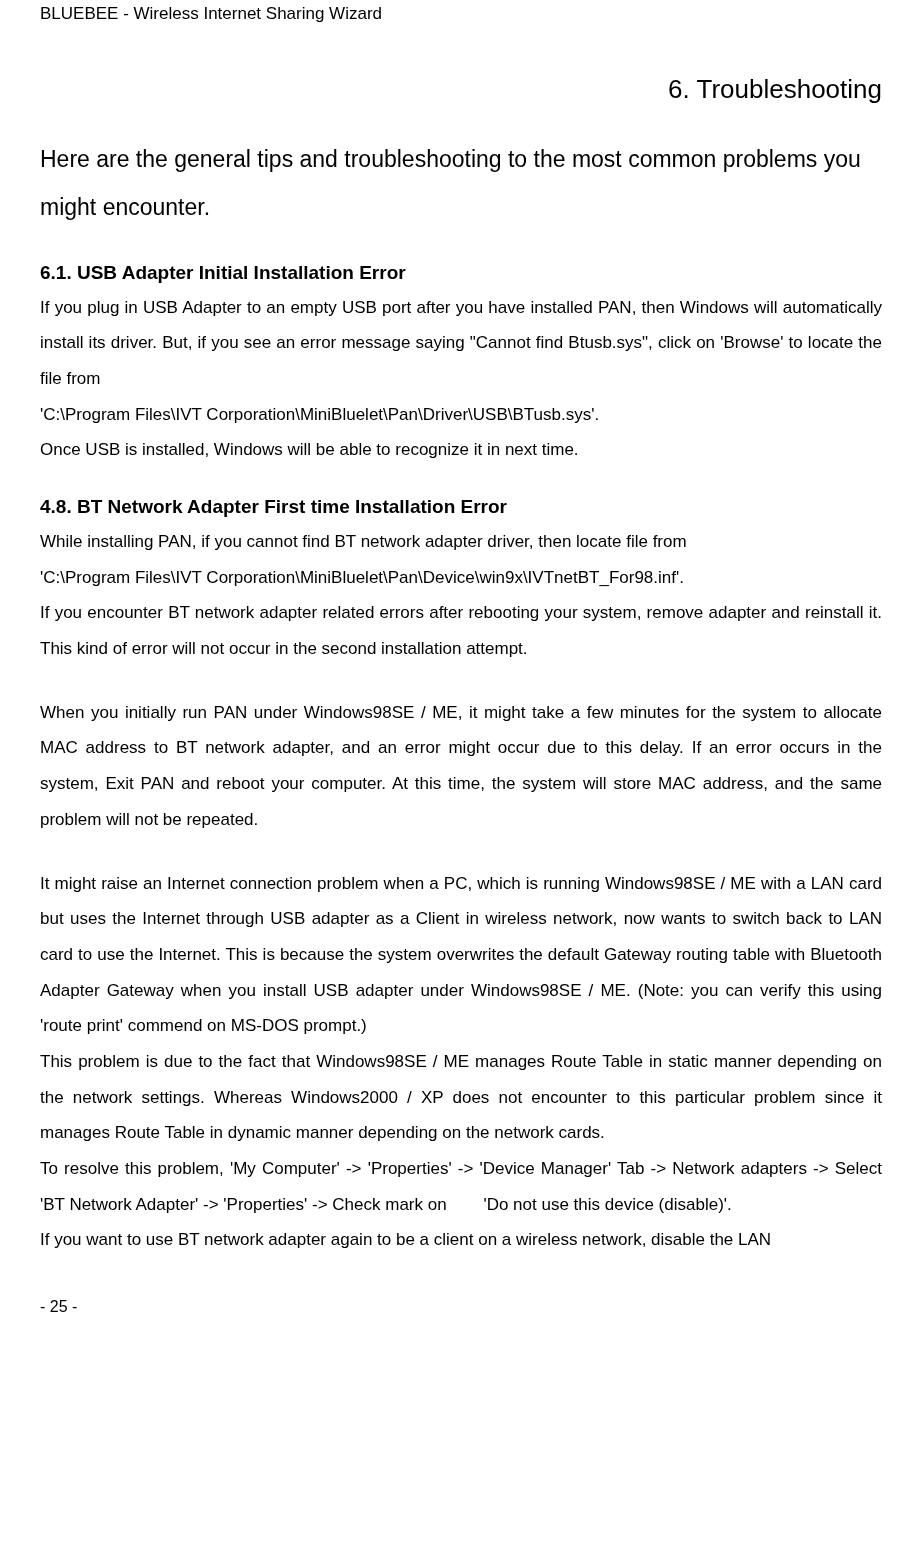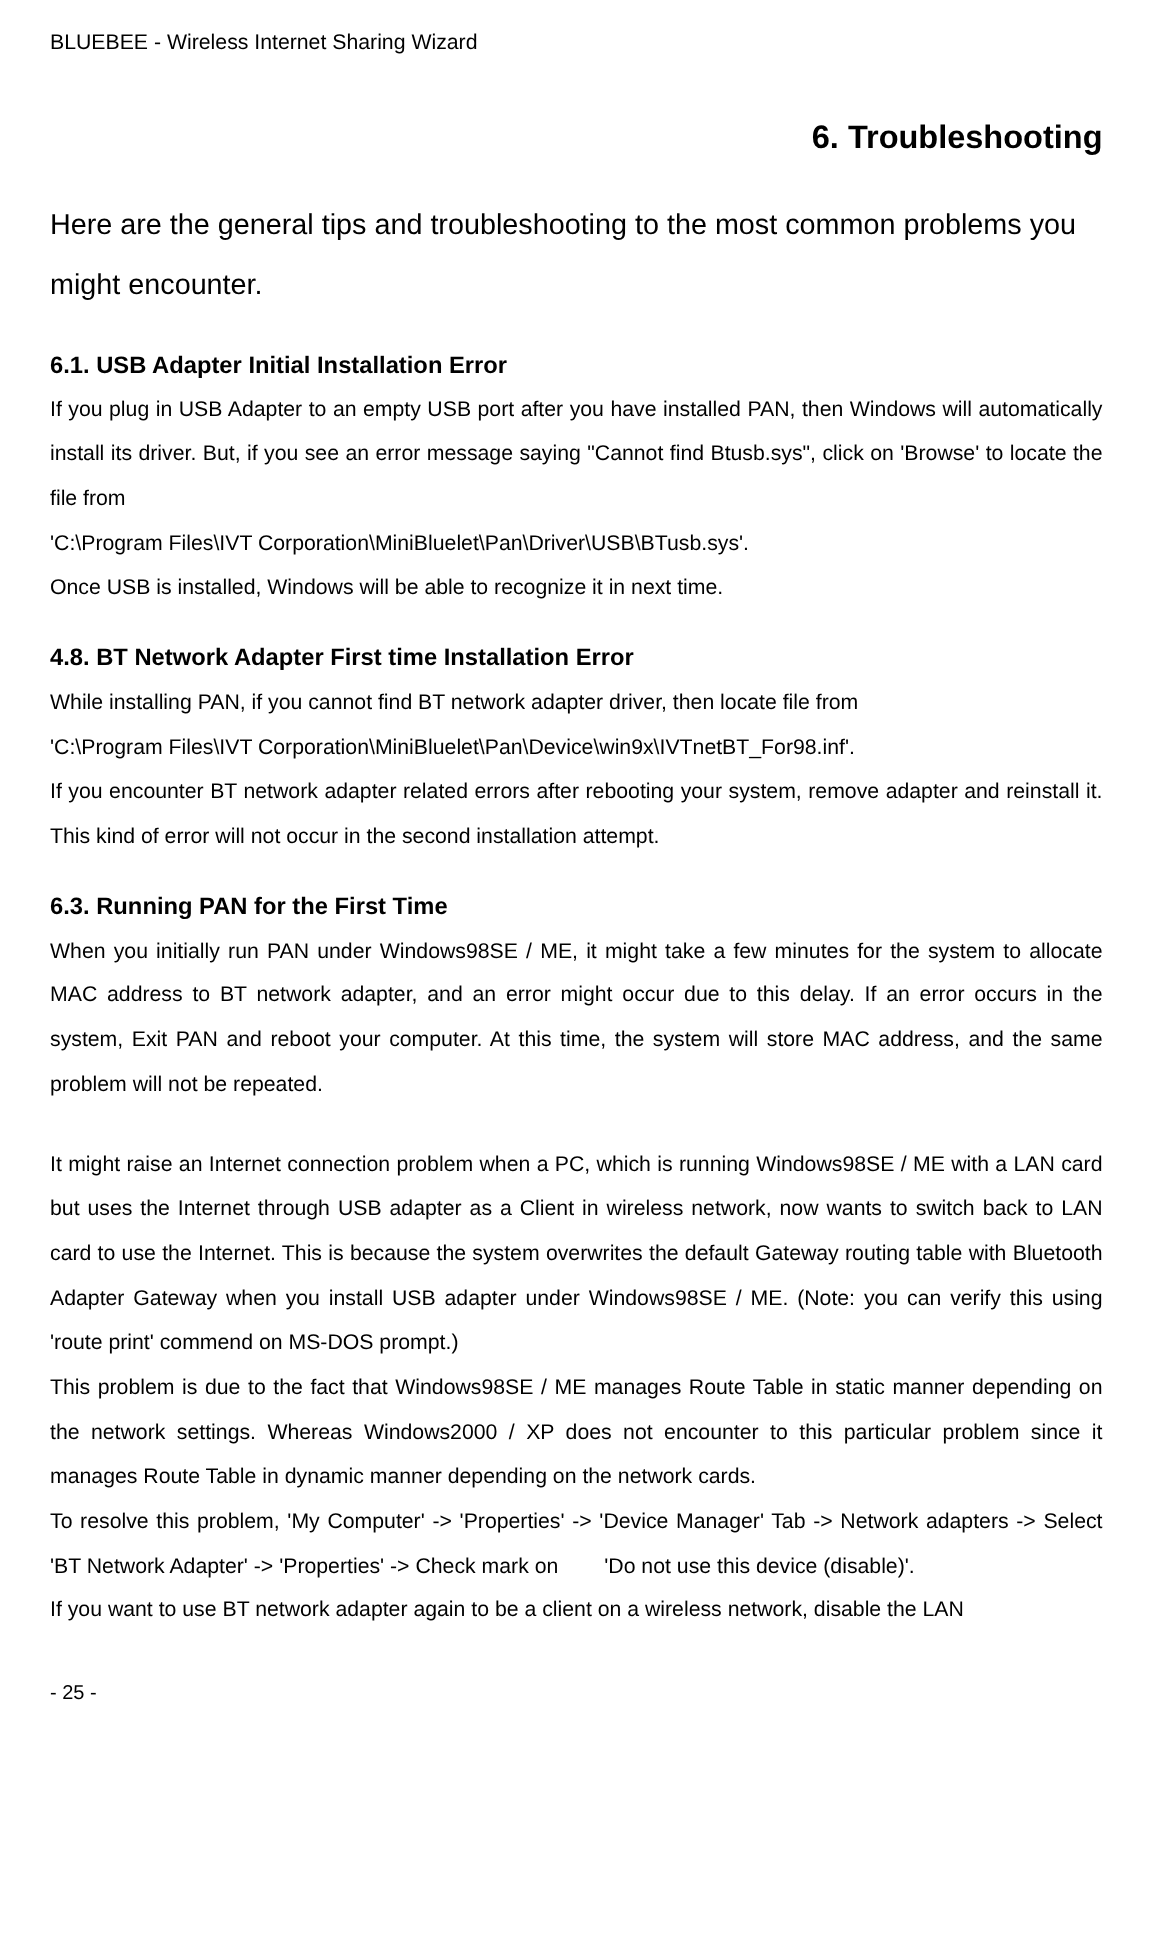--- a/index.html
+++ b/index.html
@@ -4,31 +4,31 @@
   <style>
     body {
       font-family: Arial, Helvetica, sans-serif;
       background: #ffffff;
       color: #000000;
       margin: 0;
       padding: 0;
       width: 922px;
     }
     .page {
-      padding: 24px 40px 40px 40px;
+      padding: 4px 40px 40px 40px;
       box-sizing: border-box;
     }
     .header {
       font-size: 17px;
       font-weight: normal;
       margin-bottom: 50px;
     }
     .chapter-title {
       font-size: 26px;
-      font-weight: bold;
+      font-weight: normal;
       text-align: right;
       margin-bottom: 30px;
     }
     .intro-text {
       font-size: 23px;
       line-height: 2.1;
       margin-bottom: 30px;
     }
     .section-heading {
       font-size: 19px;
@@ -60,19 +60,18 @@
   <div class="chapter-title">6. Troubleshooting</div>
 
   <div class="intro-text">Here are the general tips and troubleshooting to the most common problems you might encounter.</div>
 
   <div class="section-heading">6.1. USB Adapter Initial Installation Error</div>
   <div class="body-text">If you plug in USB Adapter to an empty USB port after you have installed PAN, then Windows will automatically install its driver. But, if you see an error message saying "Cannot find Btusb.sys", click on 'Browse' to locate the file from<br>'C:\Program Files\IVT Corporation\MiniBluelet\Pan\Driver\USB\BTusb.sys'.<br>Once USB is installed, Windows will be able to recognize it in next time.</div>
 
   <div class="section-heading">4.8. BT Network Adapter First time Installation Error</div>
   <div class="body-text">While installing PAN, if you cannot find BT network adapter driver, then locate file from<br>'C:\Program Files\IVT Corporation\MiniBluelet\Pan\Device\win9x\IVTnetBT_For98.inf'.<br>If you encounter BT network adapter related errors after rebooting your system, remove adapter and reinstall it. This kind of error will not occur in the second installation attempt.</div>
 
-  <div class="section-heading">6.3. Running PAN for the First Time</div>
   <div class="body-text">When you initially run PAN under Windows98SE / ME, it might take a few minutes for the system to allocate MAC address to BT network adapter, and an error might occur due to this delay. If an error occurs in the system, Exit PAN and reboot your computer. At this time, the system will store MAC address, and the same problem will not be repeated.</div>
 
   <div class="body-text"><span>It might raise an Internet connection problem when a PC, which is running Windows98SE / ME with a LAN card but uses the Internet through USB adapter as a Client in wireless network, now wants to switch back to LAN card to use the Internet. This is because the system overwrites the default Gateway routing table with Bluetooth Adapter Gateway when you install USB adapter under Windows98SE / ME. (Note: you can verify this using 'route print' commend on MS-DOS prompt.)<br>This problem is due to the fact that Windows98SE / ME manages Route Table in static manner depending on the network settings. Whereas Windows2000 / XP does not encounter to this particular problem since it manages Route Table in dynamic manner depending on the network cards.<br>To resolve this problem, 'My Computer' -&gt; 'Properties' -&gt; 'Device Manager' Tab -&gt; Network adapters -&gt; Select 'BT Network Adapter' -&gt; 'Properties' -&gt; Check mark on </span><span class="underline">'Do not use this device (disable)'</span><span>.<br>If you want to use BT network adapter again to be a client on a wireless network, disable the LAN</span></div>
 
   <div class="page-number">- 25 -</div>
 </div>
 
 </body></html>

